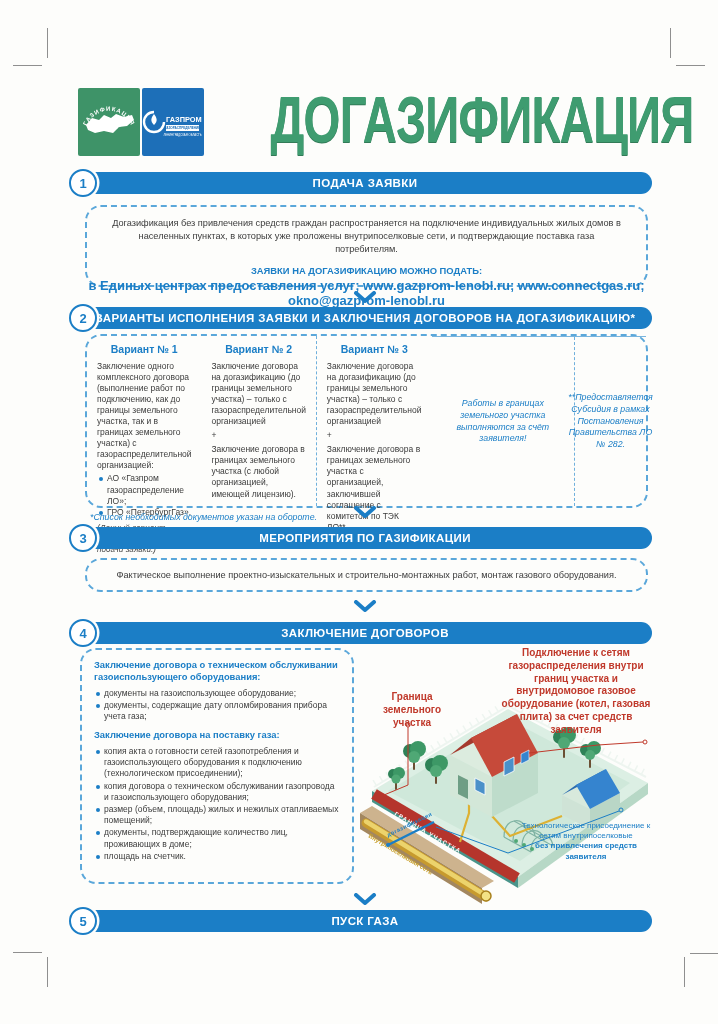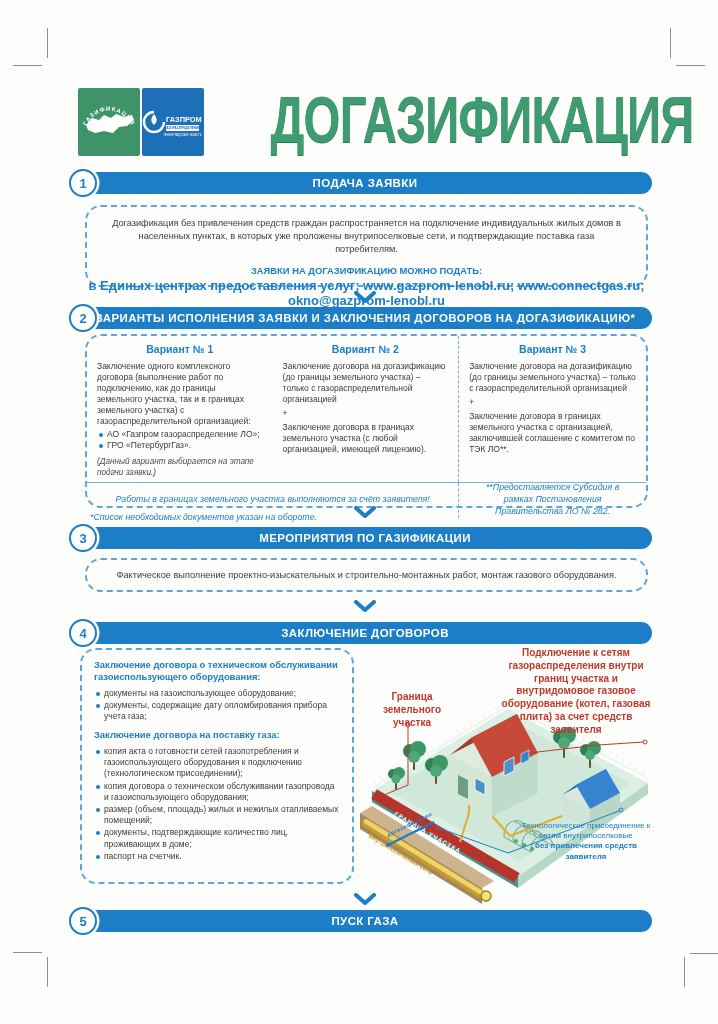--- a/index.html
+++ b/index.html
@@ -29,21 +29,21 @@
   
   .dash-box{position:absolute;border:2px dashed #5aa7da;border-radius:16px}
   .chev{position:absolute;width:24px;height:12px}
 
   
   .s1-para{margin:10px 20px 0;font-size:9.2px;color:#3b3b3b;text-align:center;line-height:1.4}
   .s1-head{margin-top:9px;text-align:center;color:#1b7ec6;font-weight:bold;font-size:9.4px}
   .s1-chan{margin-top:2px;text-align:center;color:#1b7ec6;font-weight:bold;font-size:13px}
 
   
-  #box2{display:flex;flex-direction:column}
+  #box2{display:flex;flex-direction:row}
   .cols{display:flex;flex:1}
   .col{width:33.2%;padding:7px 10px 3px}
   .col-sep{border-left:1px dashed #6fb0dc;width:33.6%}
   .var-title{color:#1b7ec6;font-weight:bold;font-size:10.5px;text-align:center;margin-bottom:6px}
   .var-body,.plus{font-size:8.5px;color:#3b3b3b;line-height:1.3}
   .plus{margin:3px 0}
   .blt{list-style:none;margin-top:2px}
   .blt li{position:relative;padding-left:10px;font-size:8.5px;color:#3b3b3b;line-height:1.3}
   .blt li::before{content:"";position:absolute;left:2px;top:4px;width:4px;height:4px;border-radius:50%;background:#1b7ec6}
   .var-note{font-style:italic;font-size:8.2px;color:#4a4a4a;margin-top:6px;line-height:1.3}
@@ -191,21 +191,21 @@
     <ul class="blt">
       <li>документы на газоиспользующее оборудование;</li>
       <li>документы, содержащие дату опломбирования прибора учета газа;</li>
     </ul>
     <div class="h4">Заключение договора на поставку газа:</div>
     <ul class="blt">
       <li>копия акта о готовности сетей газопотребления и газоиспользующего оборудования к подключению (технологическом присоединении);</li>
       <li>копия договора о техническом обслуживании газопровода и газоиспользующего оборудования;</li>
       <li>размер (объем, площадь) жилых и нежилых отапливаемых помещений;</li>
       <li>документы, подтверждающие количество лиц, проживающих в доме;</li>
-      <li>паспорт на счетчик.</li>
+      <li>площадь на счетчик.</li>
     </ul>
   </div>
 
   <div class="illus">
     <svg width="298" height="260" viewBox="0 0 298 260">
 
       <g>
         <polygon points="2,168 14,161 136,236 124,243" fill="#cdb38e"></polygon>
         <polygon points="2,168 124,243 124,259 2,184" fill="#a3875f"></polygon>
         <path d="M8,178 L128,252" stroke="#c79a2e" stroke-width="9" stroke-linecap="round" fill="none"></path>

